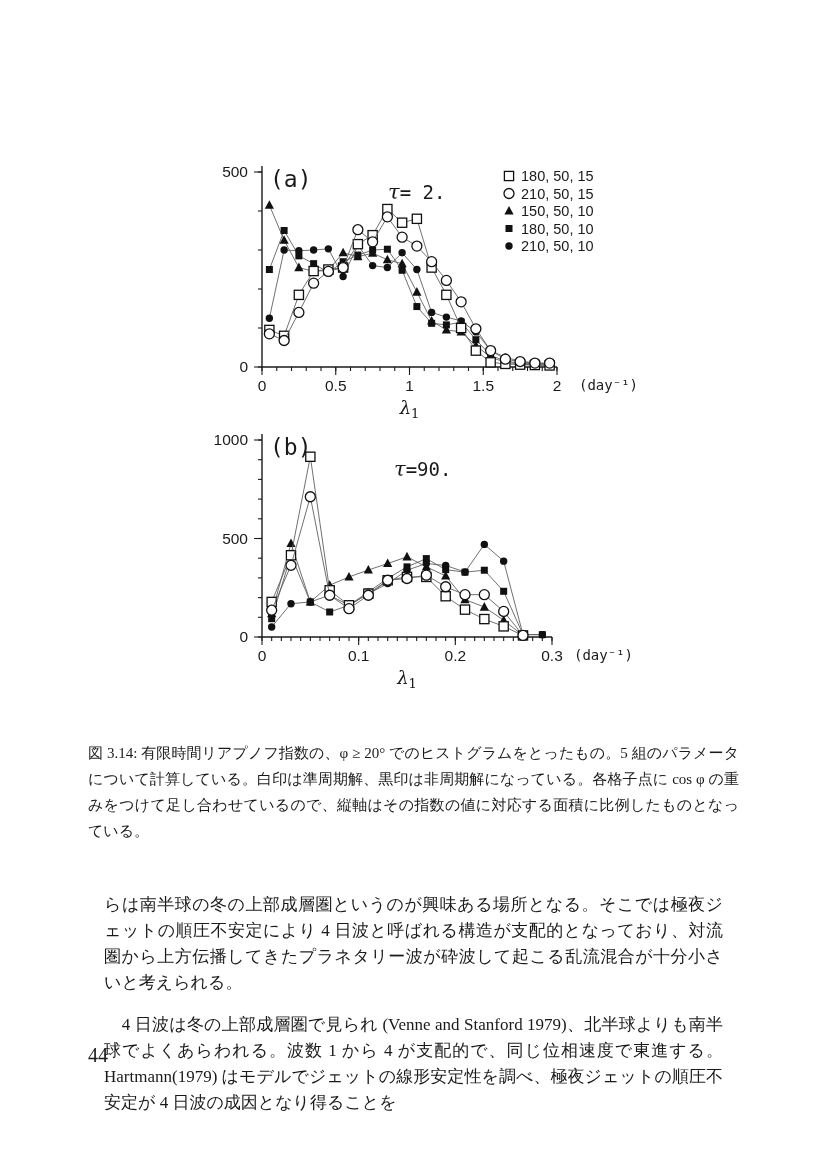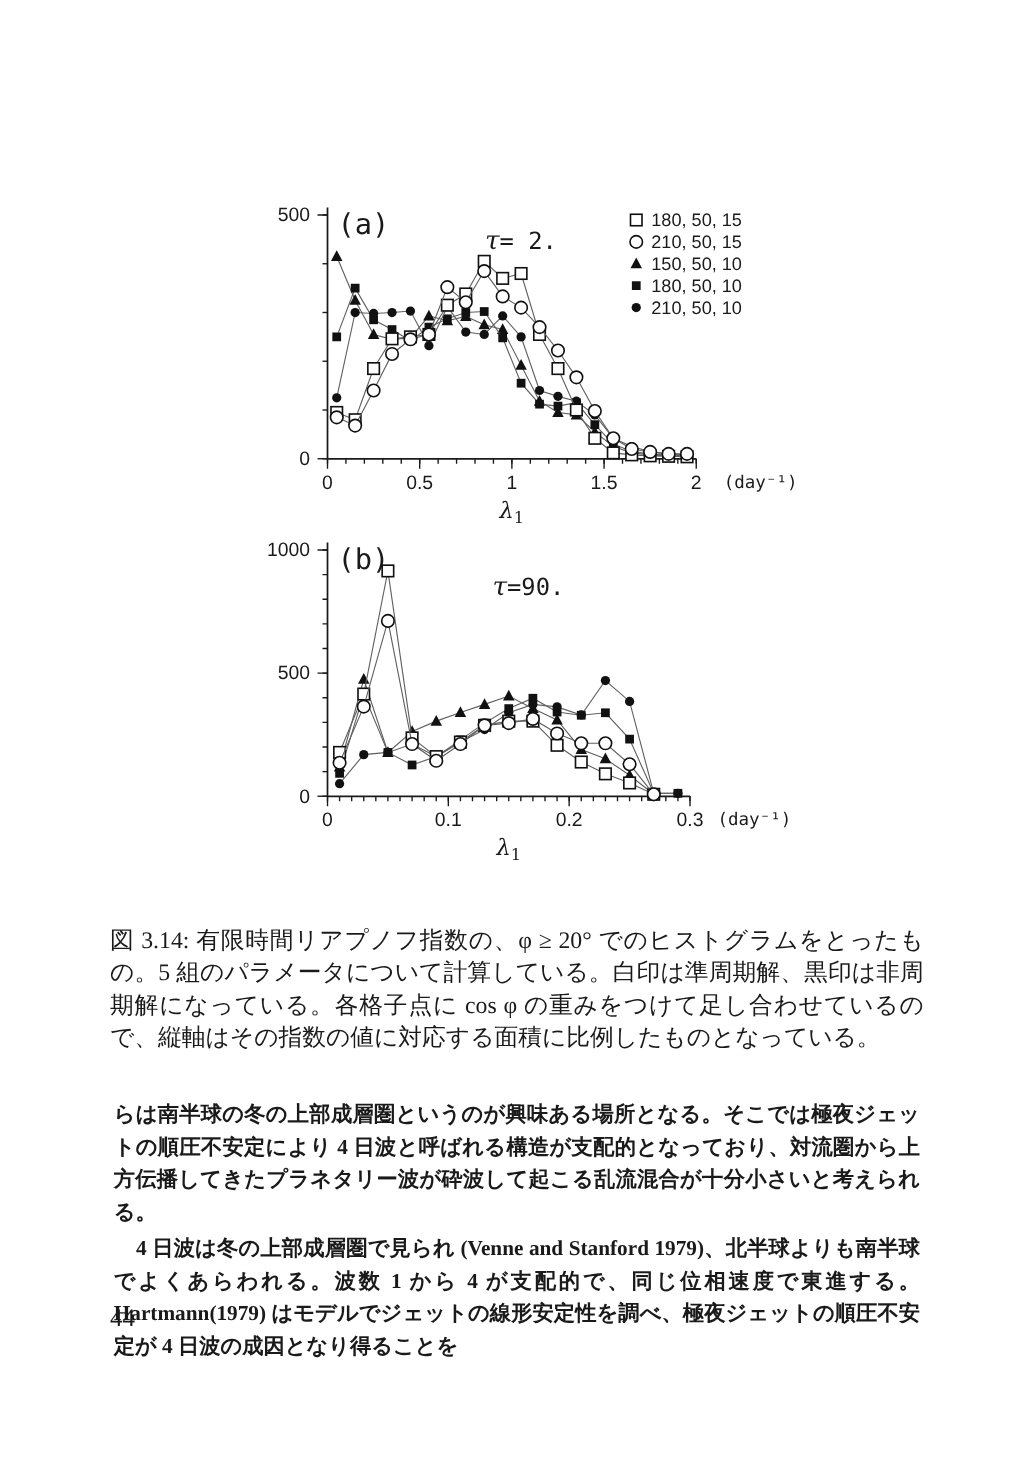--- a/index.html
+++ b/index.html
@@ -6,27 +6,27 @@
   .page{
     position:relative; width:826px; height:1169px; margin:0 auto;
     background:#ffffff; color:#1a1a1a; overflow:hidden;
     font-family:"Liberation Serif","DejaVu Serif",serif;
   }
   .chart-svg{position:absolute;}
   #chart-a{left:178px; top:143px;}
   #chart-b{left:178px; top:418px;}
   .caption{
     position:absolute; left:88px; top:740px; width:651px;
-    font-size:19px; line-height:26px; text-align:justify;
+    font-size:15px; line-height:26px; text-align:justify;
   }
   .bodytext{
     position:absolute; left:88px; top:876px; width:651px;
     font-size:17px; line-height:26px; text-align:justify;
   }
-  .bodytext p{margin:3px; padding:0;font-weight:bold;}
+  .bodytext p{margin:16px; padding:0;}
   .bodytext p.indent{text-indent:1.05em;}
   .pageno{
     position:absolute; left:88px; top:1044px; width:651px;
     text-align:left; font-size:20px;
   }
 </style>
 </head>
 <body>
 
 <div class="page">

